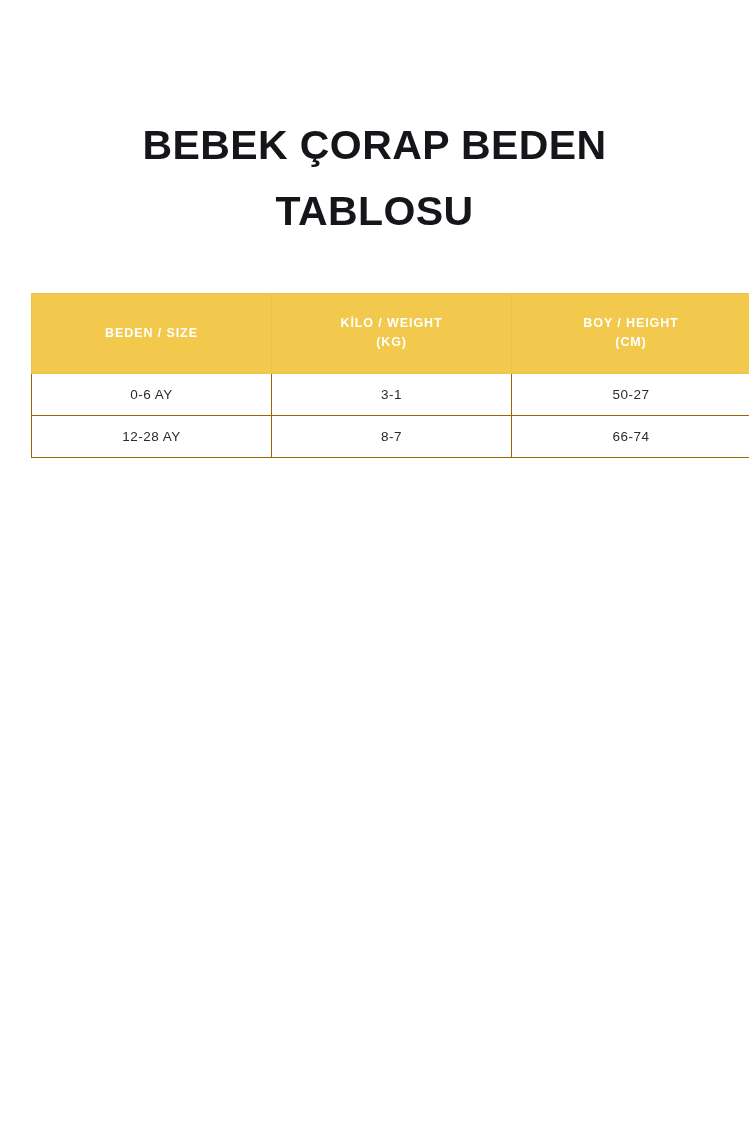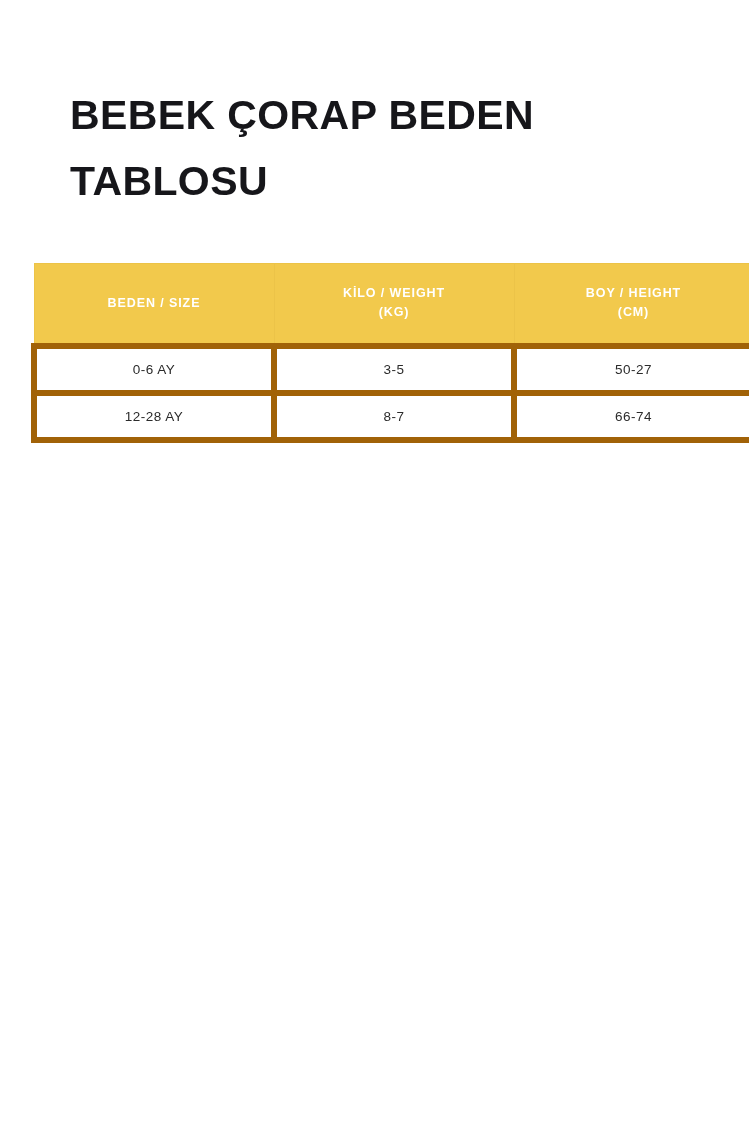--- a/index.html
+++ b/index.html
@@ -16,22 +16,22 @@
   }
   .page {
     position: relative;
     width: 749px;
     height: 1140px;
     background: #ffffff;
     box-sizing: border-box;
   }
   .title {
     margin: 0;
-    padding: 82px 70px 0 70px;
-    text-align: left;
+    padding: 112px 70px 0 70px;
+    text-align: center;
     font-size: 41px;
     line-height: 1.62;
     font-weight: bold;
     letter-spacing: 0.4px;
     color: #16161a;
     text-transform: uppercase;
   }
   .table-wrap {
     margin: 48px 15px 0 15px;
     padding-left: 16px;
@@ -56,21 +56,21 @@
   }
   table.size-table thead th .sub {
     display: block;
   }
   table.size-table tbody td {
     font-size: 13.5px;
     letter-spacing: 0.5px;
     color: #2b2b2b;
     text-align: center;
     padding: 12px 6px;
-    border: 6px solid #a16207;
+    border: 1px solid #a16207;
     background: #ffffff;
     height: 17px;
   }
   table.size-table col.c1 { width: 240px; }
   table.size-table col.c2 { width: 240px; }
   table.size-table col.c3 { width: 239px; }
 </style>
 </head>
 <body>
 
@@ -97,21 +97,21 @@
           </th>
           <th>
             <span>BOY / HEIGHT</span>
             <span class="sub">(CM)</span>
           </th>
         </tr>
       </thead>
       <tbody>
         <tr>
           <td>0-6 AY</td>
-          <td>3-5</td>
+          <td>3-1</td>
           <td>50-27</td>
         </tr>
         <tr>
           <td>12-28 AY</td>
           <td>8-7</td>
           <td>66-74</td>
         </tr>
       </tbody>
     </table>
   </div>

